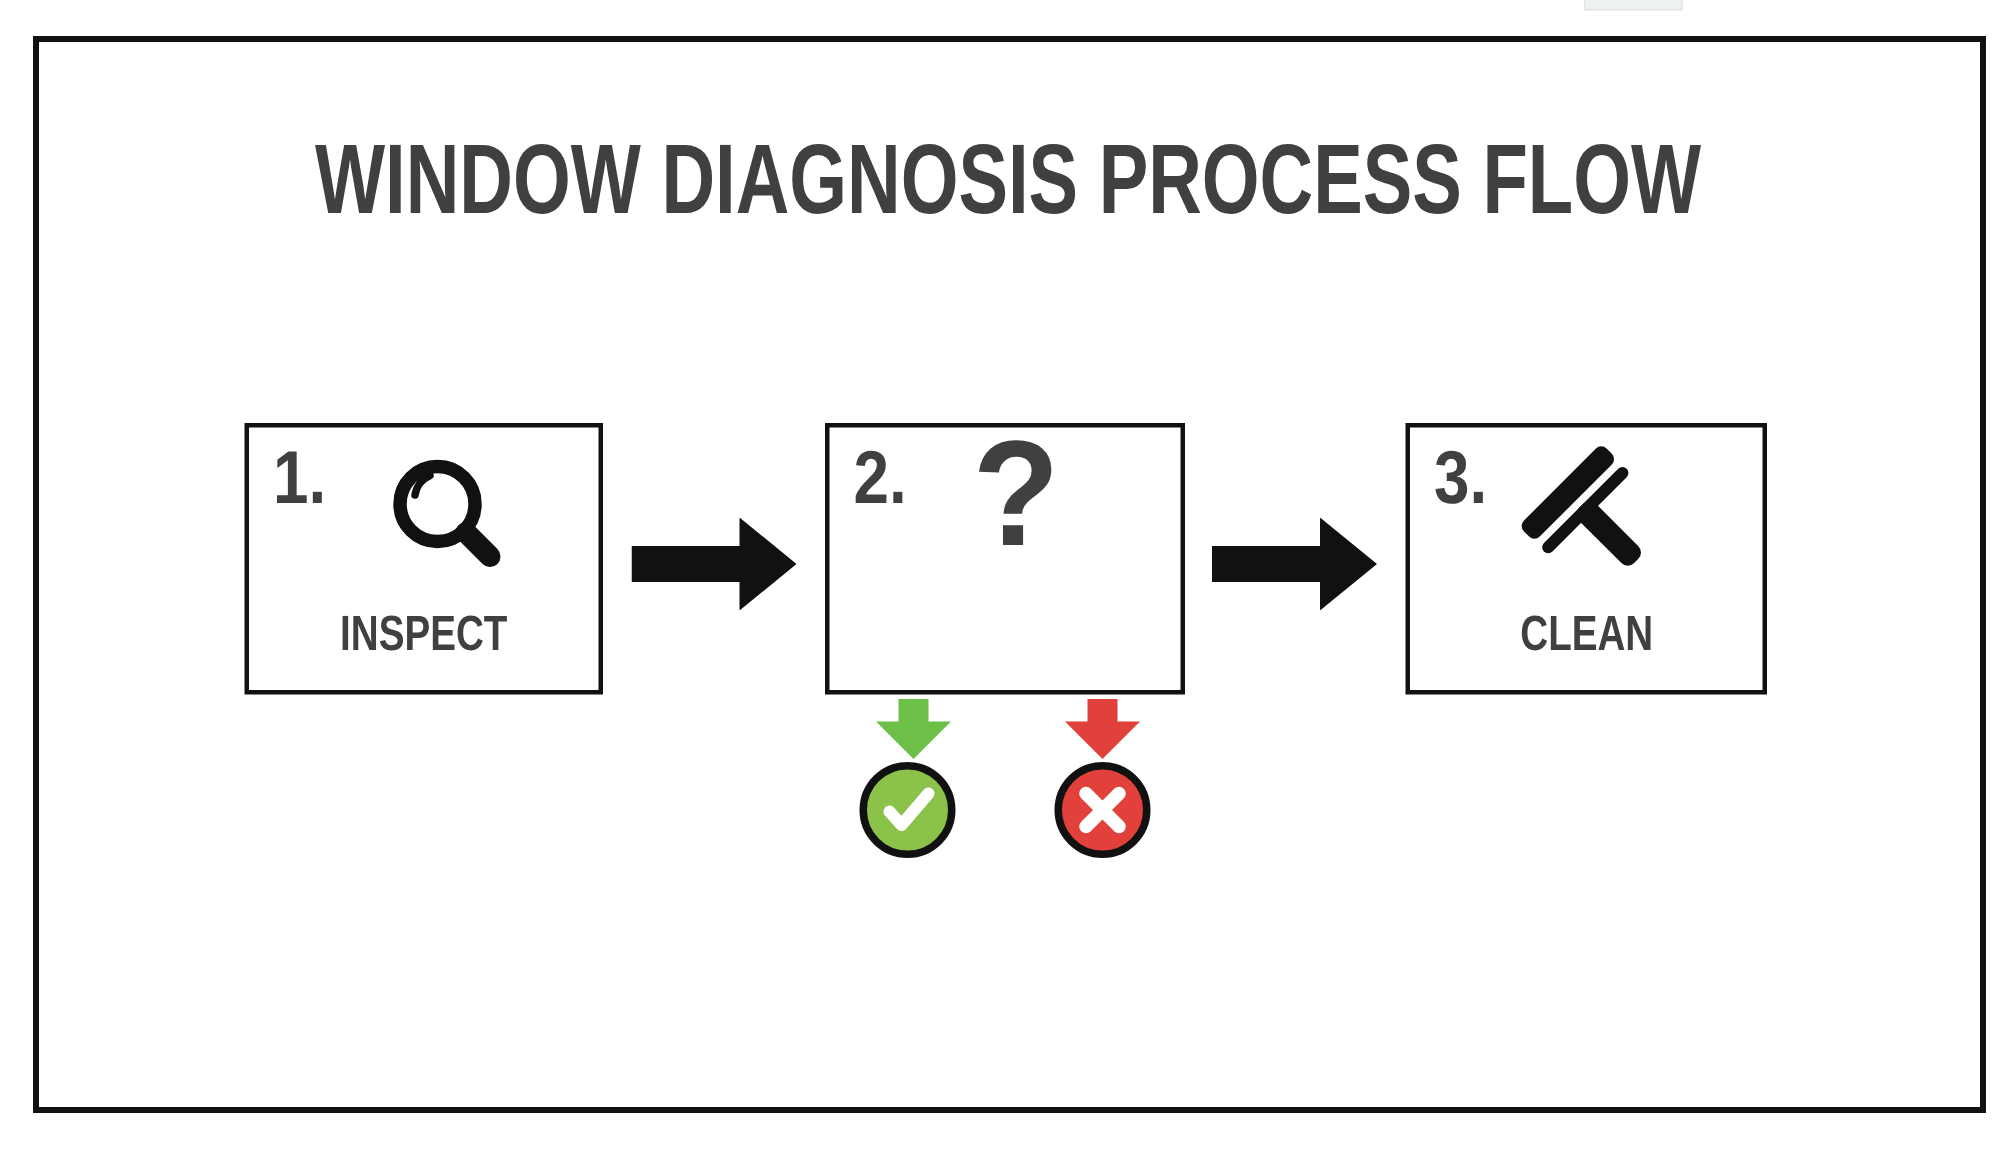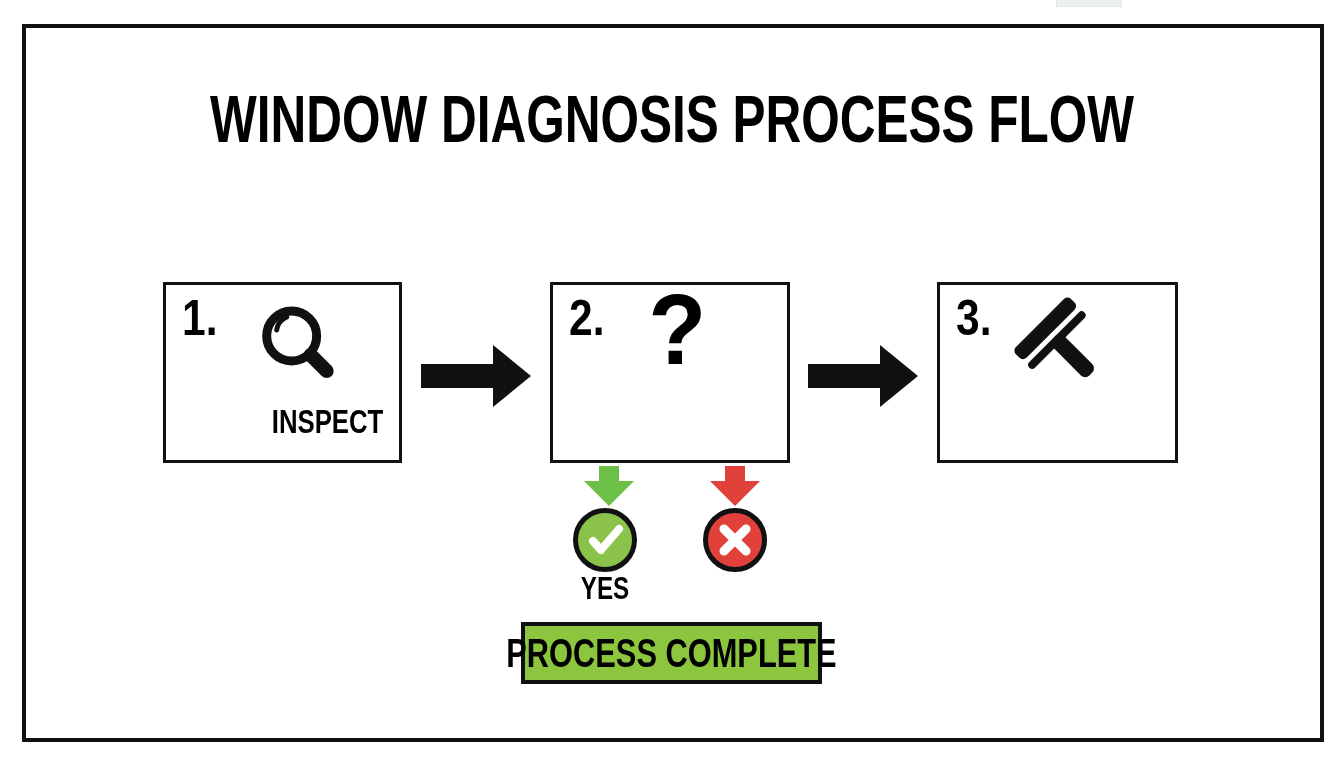--- a/index.html
+++ b/index.html
@@ -1,18 +1,18 @@
 <!DOCTYPE html>
 <html><head>
 <meta charset="utf-8">
 <style>
   html,body{margin:0;padding:0;background:#ffffff;}
   .canvas{
     position:relative;width:1344px;height:768px;background:#ffffff;overflow:hidden;
-    font-family:"Liberation Sans","DejaVu Sans",sans-serif;color:#000000;
+    font-family:"Liberation Sans","DejaVu Sans",sans-serif;color:#404040;
   }
   .frame{
     position:absolute;left:22px;top:24px;width:1302px;height:718px;
     border:4px solid #111;box-sizing:border-box;background:transparent;
   }
   .artifact{
     position:absolute;left:1056px;top:0;width:66px;height:7px;
     background:#eef1f1;border:1px solid #e2e6e6;border-top:none;box-sizing:border-box;
   }
   .title{
@@ -28,21 +28,21 @@
   .step-num{
     position:absolute;left:16px;top:6px;font-size:50px;font-weight:bold;line-height:1.1;
     transform:scaleX(0.85);transform-origin:0 0;
   }
   .icon-wrap{position:absolute;left:50%;top:18px;transform:translateX(-46%);}
   .qmark{
     position:absolute;left:50%;top:-6px;transform:translateX(-38%) scaleX(0.95);
     transform-origin:50% 0;font-size:100px;font-weight:bold;line-height:1;
   }
   .step-label{
-    position:absolute;left:0;bottom:22px;width:100%;text-align:right;
+    position:absolute;left:0;bottom:22px;width:100%;text-align:center;
     font-size:33px;font-weight:bold;line-height:1;
   }
   .flow-arrow{position:absolute;top:345px;}
   .down-arrow{position:absolute;top:466px;}
   .decision-circle{
     position:absolute;top:508px;width:54px;height:54px;border-radius:50%;
     border:5px solid #111;display:flex;align-items:center;justify-content:center;
   }
   .circle-yes{left:573px;background:#8BC34A;}
   .circle-no{left:703px;background:#E2403A;}
@@ -106,20 +106,23 @@
     <span class="step-num">3.</span>
     <span class="icon-wrap" style="top:12px;">
       <svg width="96" height="96" viewBox="-48 -48 96 96">
         <g transform="rotate(-45)">
           <rect x="-39" y="-31" width="78" height="15" rx="5" fill="#111"></rect>
           <rect x="-39" y="-11" width="78" height="8" rx="4" fill="#111"></rect>
           <rect x="-8" y="-11" width="16" height="52" rx="6" fill="#111"></rect>
         </g>
       </svg>
     </span>
+    <div class="step-label">
+      <span class="cond-label">CLEAN</span>
+    </div>
   </div>
 
   <span class="down-arrow" style="left:584px;">
     <svg width="50" height="40" viewBox="0 0 50 40">
       <polygon points="15,0 35,0 35,15 50,15 25,40 0,15 15,15" fill="#6CBF47"></polygon>
     </svg>
   </span>
 
   <span class="down-arrow" style="left:710px;">
     <svg width="50" height="40" viewBox="0 0 50 40">
@@ -133,21 +136,15 @@
     </svg>
   </div>
 
   <div class="decision-circle circle-no">
     <svg width="44" height="44" viewBox="-22 -22 44 44">
       <line x1="-11" y1="-11" x2="11" y2="11" stroke="#fff" stroke-width="9" stroke-linecap="round"></line>
       <line x1="11" y1="-11" x2="-11" y2="11" stroke="#fff" stroke-width="9" stroke-linecap="round"></line>
     </svg>
   </div>
 
-  <div class="branch-label yes-label">
-    <span class="cond-label">YES</span>
-  </div>
 
-  <div class="complete-box">
-    <span class="complete-text">PROCESS COMPLETE</span>
-  </div>
 
 </div>
 
 </body></html>

